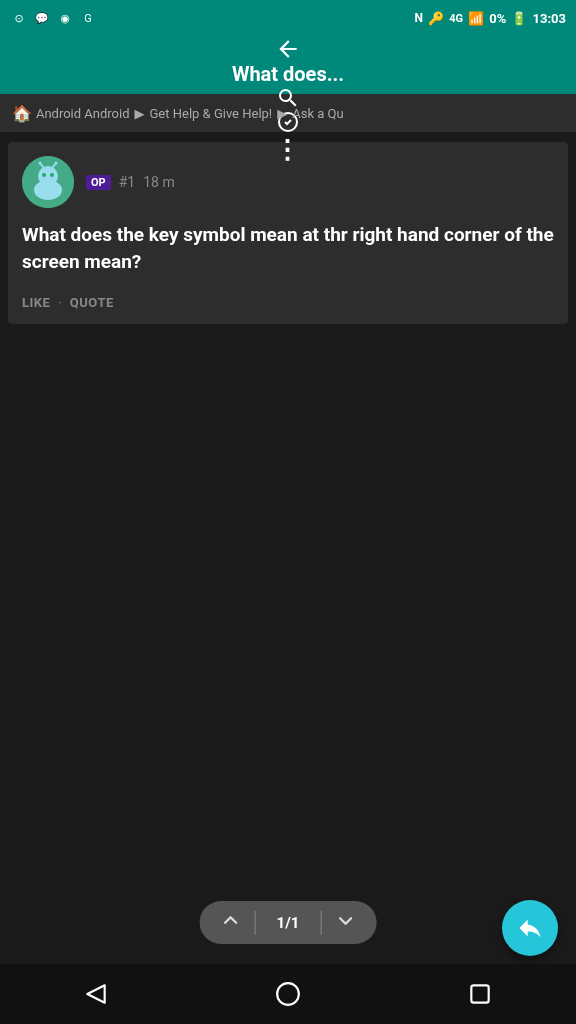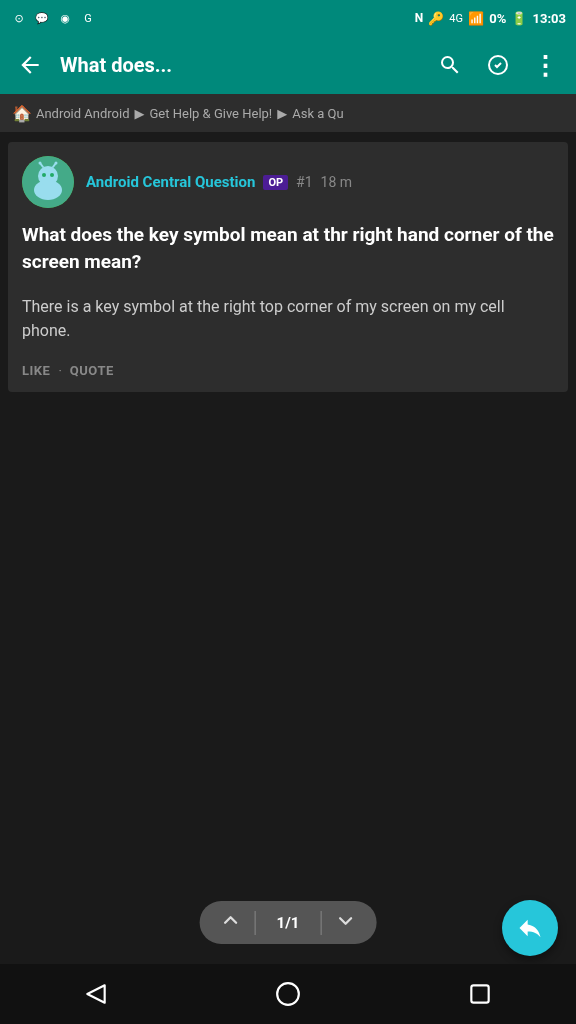--- a/index.html
+++ b/index.html
@@ -46,21 +46,21 @@
     }
 
     
     .app-bar {
       width: 100%;
       height: 58px;
       background: #00897b;
       display: flex;
       align-items: center;
       padding: 0 12px;
-      gap: 12px;
+      flex-direction: column;
     }
     .app-bar-title {
       flex: 1;
       color: white;
       font-size: 20px;
       font-weight: bold;
     }
     .app-bar-icon {
       width: 36px;
       height: 36px;
@@ -271,21 +271,21 @@
 <div class="status-bar">
   <div class="status-bar-left">
     <span class="status-icon">⊙</span>
     <span class="status-icon">💬</span>
     <span class="status-icon">◉</span>
     <span class="status-icon">G</span>
   </div>
   <div class="status-bar-right">
     <span style="font-size:12px;color:white;">N</span>
     <span style="font-size:13px;color:white;">🔑</span>
-    <span style="font-size:11px;color:white;font-weight:normal;">4G</span>
+    <span style="font-size:11px;color:white;font-weight:bold;">4G</span>
     <span style="font-size:13px;color:white;">📶</span>
     <span>0%</span>
     <span style="font-size:13px;">🔋</span>
     <span>13:03</span>
   </div>
 </div>
 
 <div class="app-bar">
   <div class="app-bar-icon">
     <svg viewBox="0 0 24 24" width="26" height="26" fill="white">
@@ -331,30 +331,28 @@
         <circle cx="30" cy="19" r="2" fill="#2a6"></circle>
 
         <line x1="21" y1="11" x2="18" y2="7" stroke="#9de" stroke-width="2" stroke-linecap="round"></line>
         <line x1="31" y1="11" x2="34" y2="7" stroke="#9de" stroke-width="2" stroke-linecap="round"></line>
         <circle cx="18" cy="7" r="1.5" fill="#9de"></circle>
         <circle cx="34" cy="7" r="1.5" fill="#9de"></circle>
       </svg>
     </div>
     <div class="post-meta">
       <div class="post-author-row">
-        <span class="post-author">Android Central Question</span>
         <span class="op-badge">OP</span>
         <span class="post-number">#1</span>
         <span class="post-time">18 m</span>
       </div>
     </div>
   </div>
 
   <div class="post-title">What does the key symbol mean at thr right hand corner of the screen mean?</div>
-  <div class="post-body">There is a key symbol at the right top corner of my screen on my cell phone.</div>
 
   <div class="post-actions">
     <span class="post-action">LIKE</span>
     <span class="post-action-dot">·</span>
     <span class="post-action">QUOTE</span>
   </div>
 </div>
 
 <div class="pagination-bar">
   <span class="pagination-btn" style="font-size:20px;">

